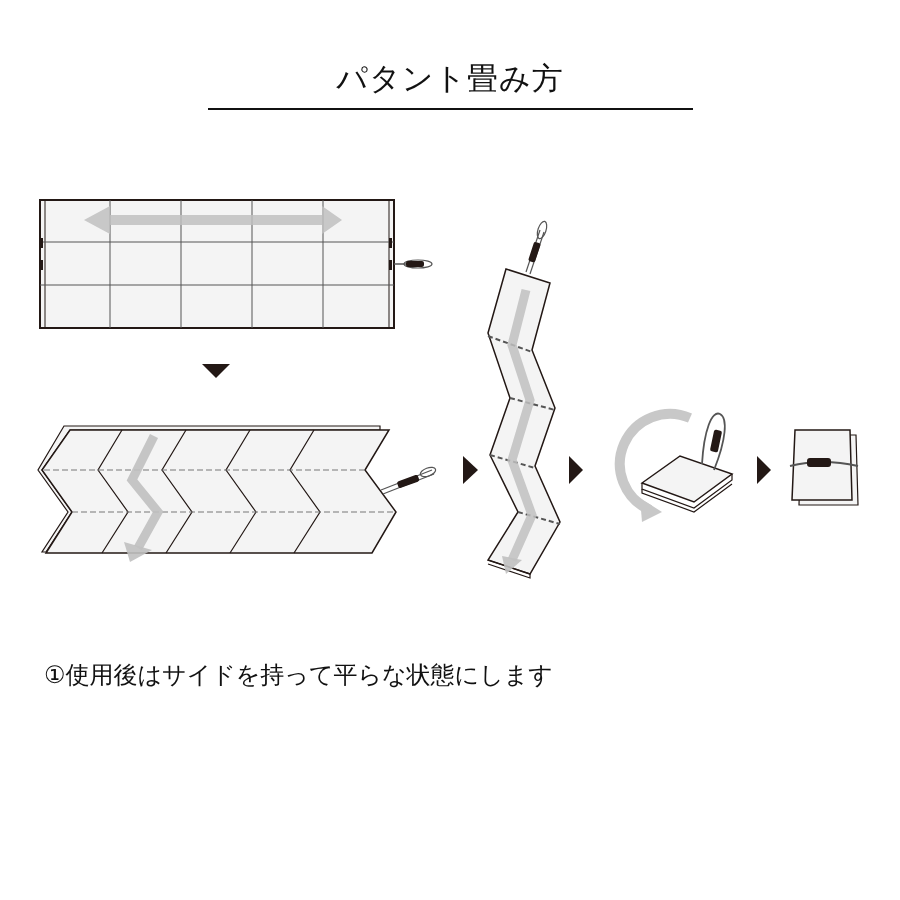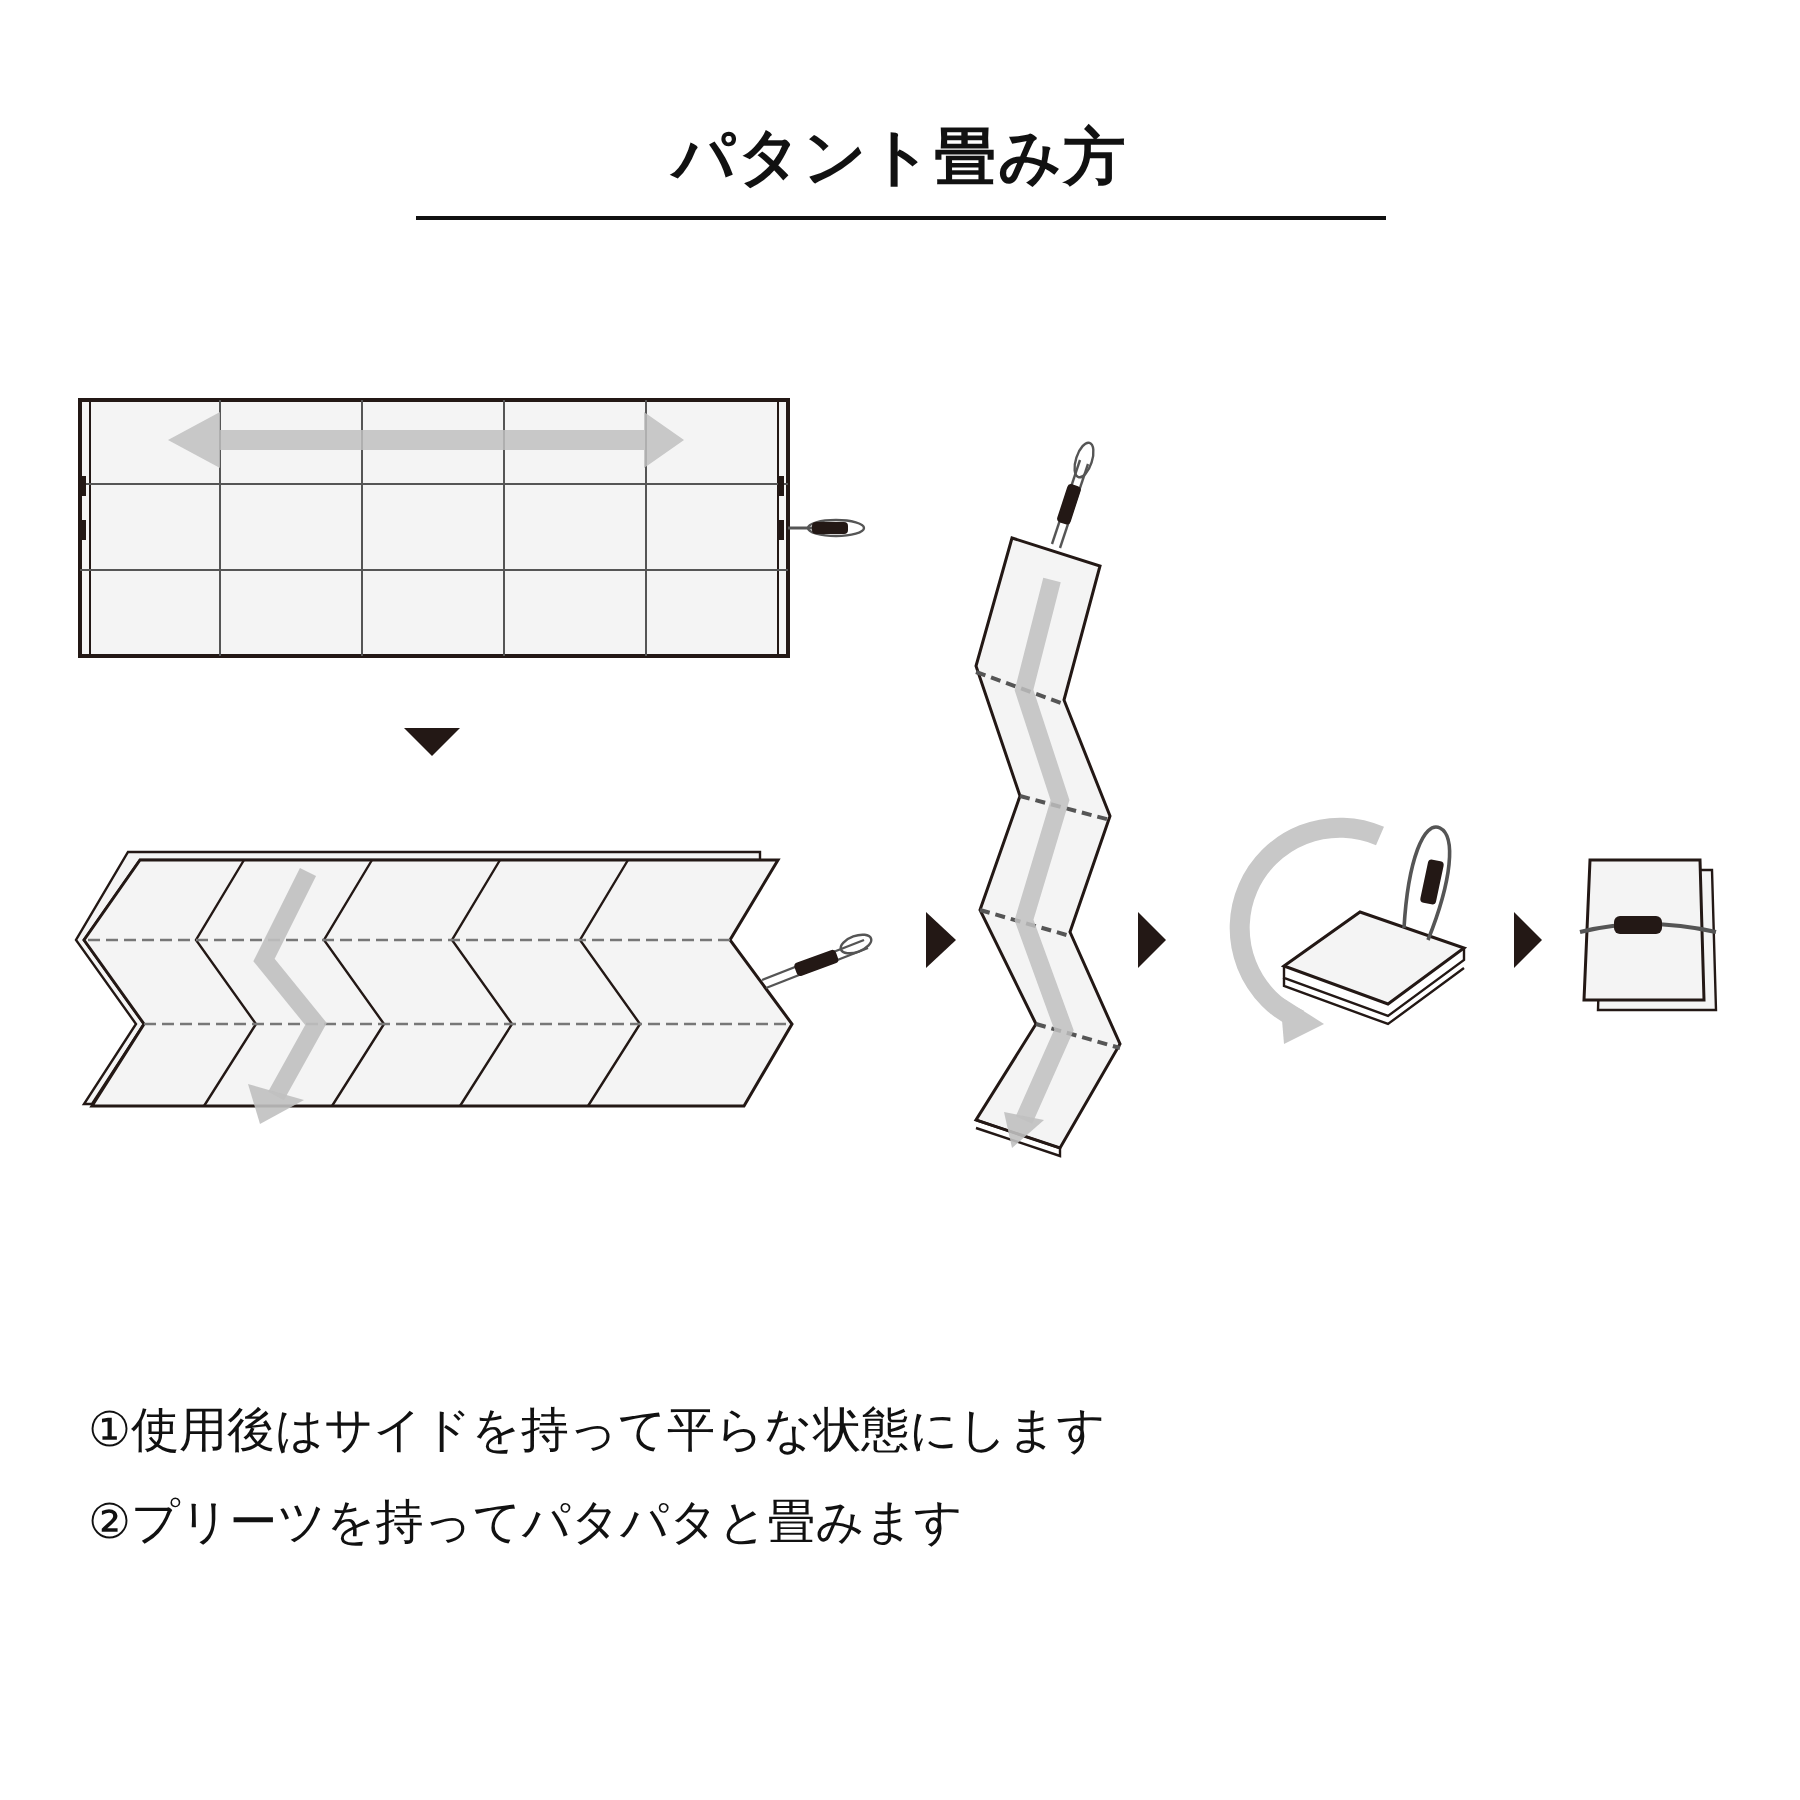--- a/index.html
+++ b/index.html
@@ -1,22 +1,22 @@
 <!DOCTYPE html>
 <html><head>
 <meta charset="utf-8">
 <style>
   html, body { margin:0; padding:0; background:#ffffff; }
   body { width:900px; height:900px; position:relative; overflow:hidden;
          font-family: "DejaVu Sans", "Liberation Sans", sans-serif; color:#111; }
   .title { position:absolute; left:0; top:58px; width:900px; text-align:center;
-           font-size:31px; font-weight:bold; letter-spacing:1px; color:#111; }
+           font-size:31px; font-weight:normal; letter-spacing:1px; color:#111; }
   .title-rule { position:absolute; left:208px; top:108px; width:485px; height:2px; background:#111; }
   .diagram { position:absolute; left:0; top:0; width:900px; height:900px; }
-  .steps { position:absolute; left:44px; top:692px; width:840px; }
+  .steps { position:absolute; left:44px; top:652px; width:840px; }
   .step { font-size:24px; line-height:46px; height:46px; white-space:nowrap; color:#111; }
 </style>
 </head>
 <body>
 
 <div class="title">パタント畳み方</div>
 <div class="title-rule"></div>
 
 <svg class="diagram" viewBox="0 0 900 900" xmlns="http://www.w3.org/2000/svg">
 
@@ -111,14 +111,13 @@
   <g>
     <polygon points="797,432 852,432 854,502 795,502" fill="#f4f4f4" stroke="#231815" stroke-width="1.2" transform="translate(4,3)"></polygon>
     <polygon points="795,430 850,430 852,500 792,500" fill="#f4f4f4" stroke="#231815" stroke-width="1.5"></polygon>
     <path d="M 790,466 Q 822,458 858,466" fill="none" stroke="#555" stroke-width="2"></path>
     <rect x="807" y="458" width="24" height="9" rx="3" fill="#231815"></rect>
   </g>
 </svg>
 
 <div class="steps">
   <div class="step">①使用後はサイドを持って平らな状態にします</div>
-  <div class="step">②プリーツを持ってパタパタと畳みます</div>
 </div>
 
 </body></html>

